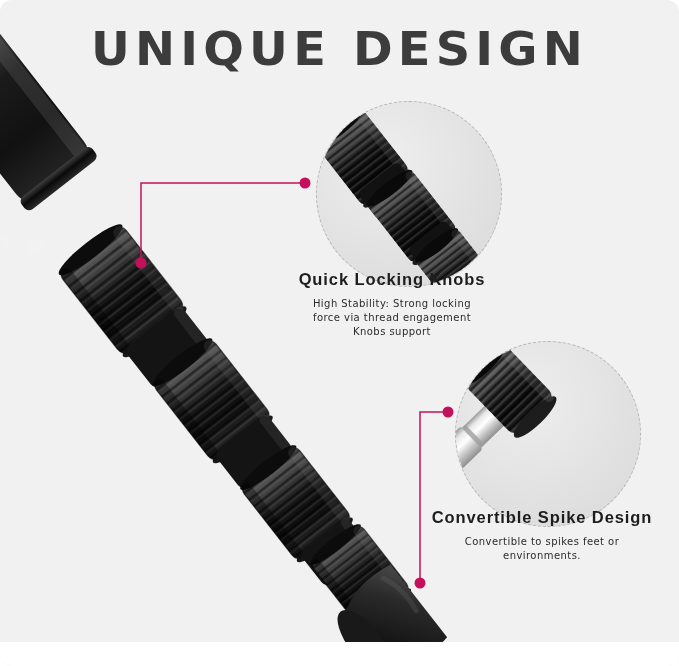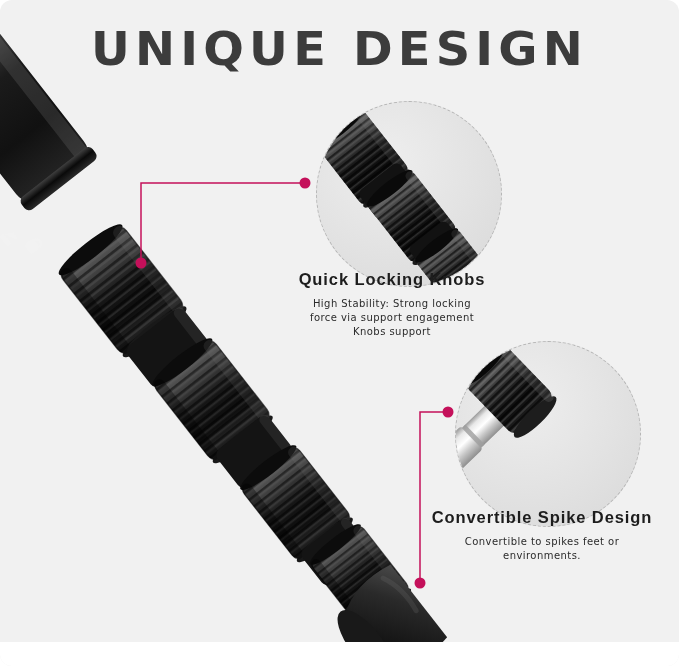--- a/index.html
+++ b/index.html
@@ -330,21 +330,21 @@
     <circle cx="420" cy="583" r="5.5" fill="#c4105a"></circle>
     <circle cx="448" cy="412" r="5.5" fill="#c4105a"></circle>
   </svg>
 
   <div id="title">UNIQUE DESIGN</div>
 
   <div class="callout" id="callout-knobs">
     <p class="callout-title">Quick Locking Knobs</p>
     <p class="callout-body">
       <span>High Stability:  Strong locking</span>
-      <span>force via support engagement</span>
+      <span>force via thread engagement</span>
       <span>Knobs support</span>
     </p>
   </div>
 
   <div class="callout" id="callout-spike">
     <p class="callout-title">Convertible Spike Design</p>
     <p class="callout-body">
       <span>Convertible to spikes feet or</span>
       <span>environments.</span>
     </p>

